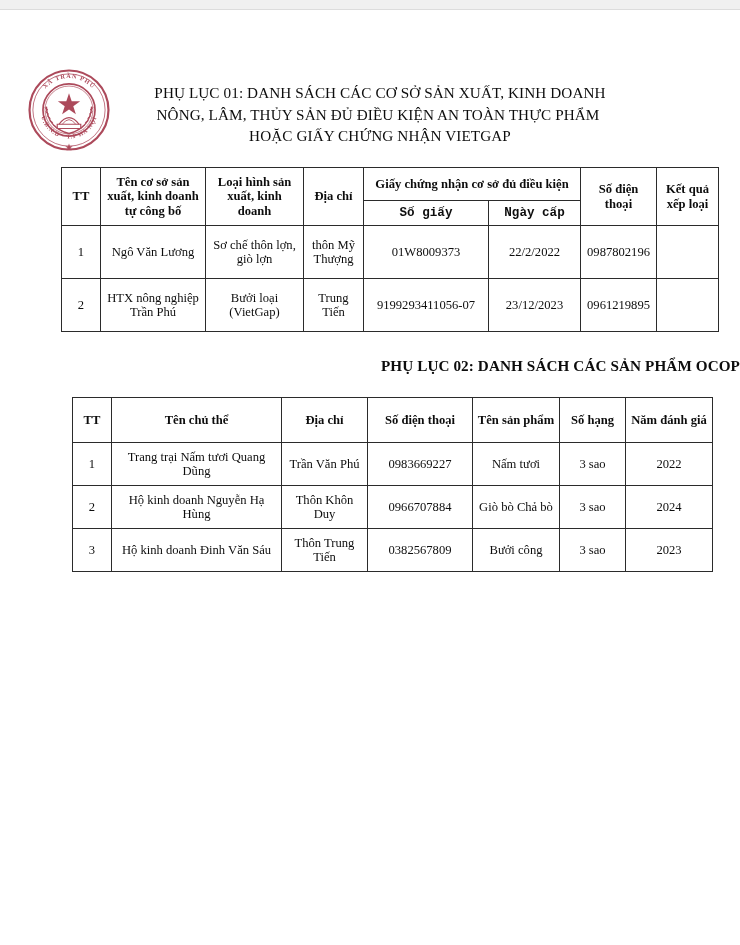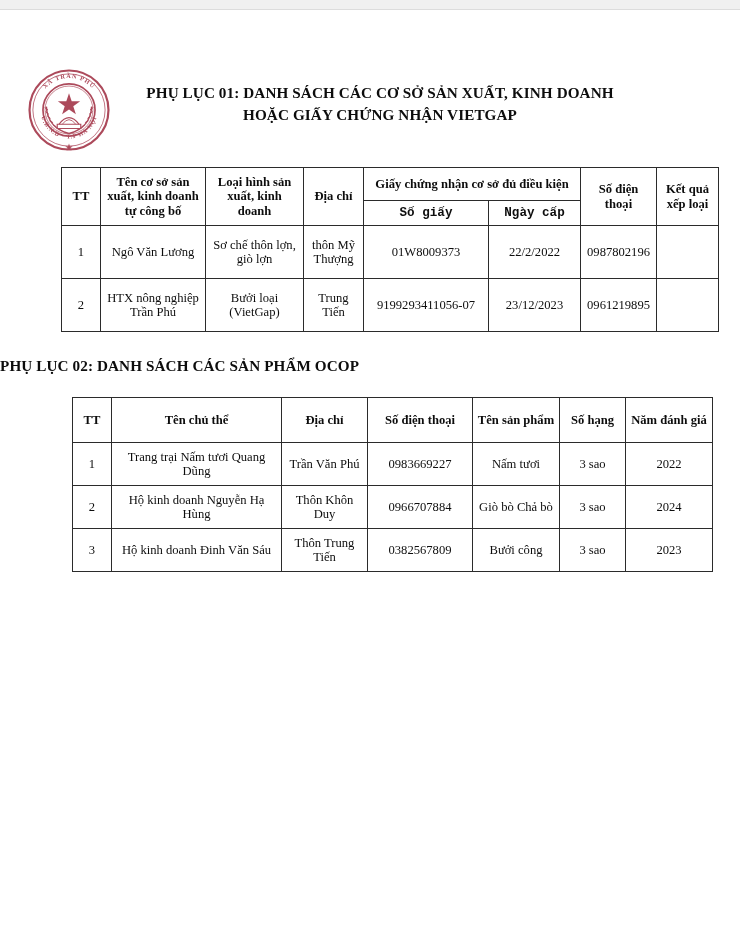--- a/index.html
+++ b/index.html
@@ -42,34 +42,34 @@
     opacity: 0.92;
   }
 
   
   .doc-title {
     position: absolute;
     left: 95px;
     top: 72px;
     width: 570px;
     text-align: center;
-    font-weight: bold;
+    font-weight: normal;
     font-size: 15.2px;
     line-height: 21.5px;
     letter-spacing: 0.1px;
   }
   .doc-title .ln { display: block; white-space: nowrap; }
   .doc-title .ln2 { margin-left: -4px; }
 
   .section-title {
     position: absolute;
     left: 0;
     top: 347px;
     width: 740px;
-    text-align: left;
+    text-align: right;
     font-weight: bold;
     font-size: 15.2px;
     letter-spacing: 0.1px;
   }
 
   
   table.doc-table {
     position: absolute;
     border-collapse: collapse;
     table-layout: fixed;
@@ -154,20 +154,21 @@
     <path d="M38 67 q12 -16 24 0" fill="none" stroke="#a63b4e" stroke-width="1.4"></path>
     <path d="M42 67 q8 -11 16 0" fill="none" stroke="#a63b4e" stroke-width="1"></path>
 
     <polygon points="50,30 53.2,39.6 63.3,39.6 55.1,45.6 58.2,55.2 50,49.3 41.8,55.2 44.9,45.6 36.7,39.6 46.8,39.6" fill="#a63b4e"></polygon>
 
     <polygon points="50,90 51.1,93.2 54.5,93.2 51.7,95.2 52.8,98.4 50,96.4 47.2,98.4 48.3,95.2 45.5,93.2 48.9,93.2" fill="#a63b4e"></polygon>
   </svg>
 
   <div class="doc-title">
     <span class="ln">PHỤ LỤC 01: DANH SÁCH CÁC CƠ SỞ SẢN XUẤT, KINH DOANH</span>
+    <span class="ln ln2">NÔNG, LÂM, THỦY SẢN ĐỦ ĐIỀU KIỆN AN TOÀN THỰC PHẨM</span>
     <span class="ln">HOẶC GIẤY CHỨNG NHẬN VIETGAP</span>
   </div>
 
   <table class="doc-table" id="table-one">
     <colgroup>
       <col style="width:39px">
       <col style="width:105px">
       <col style="width:98px">
       <col style="width:60px">
       <col style="width:125px">

